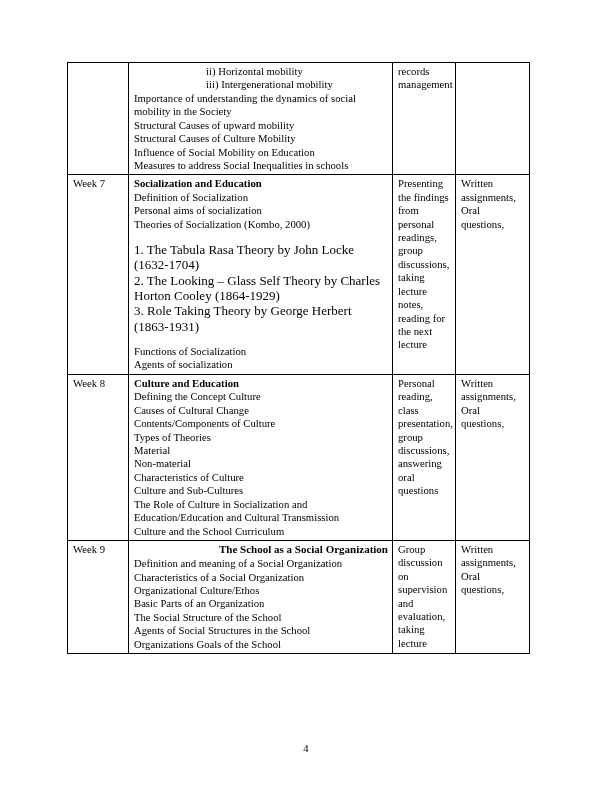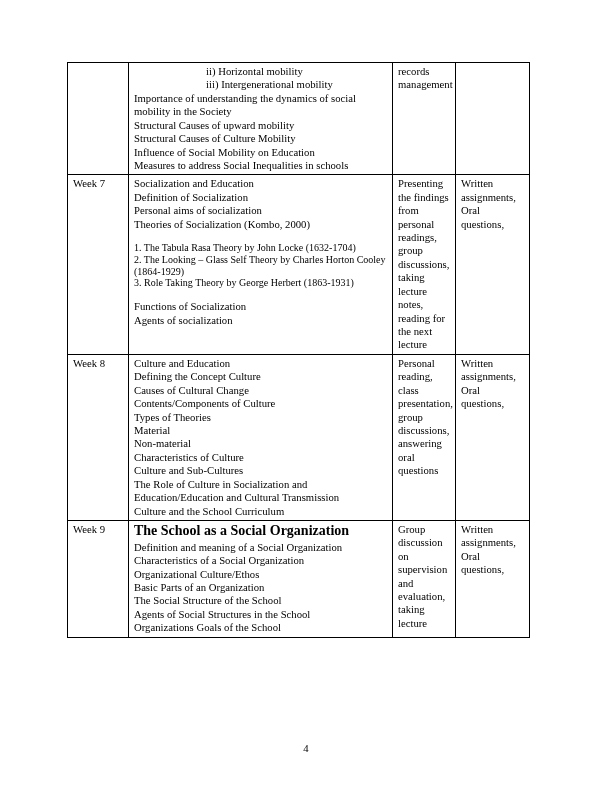--- a/index.html
+++ b/index.html
@@ -37,30 +37,31 @@
     font-size: 10.7px;
     line-height: 1.255;
   }
   col.c-week  { width: 61px; }
   col.c-topic { width: 264px; }
   col.c-act   { width: 63px; }
   col.c-ass   { width: 74px; }
 
   .cell-lines > div { white-space: pre-wrap; }
   .topic-head {
-    font-weight: normal;
+    font-weight: bold;
   }
   .topic-head-big {
     font-weight: bold;
-    font-size: 14px;
+    font-size: 11px;
     line-height: 1.2;
     padding-bottom: 1px;
+    text-align: right;
   }
   .theory-item {
-    font-size: 10px;
+    font-size: 13px;
     line-height: 1.18;
   }
   .spacer { height: 11px; }
   .indent-ii { padding-left: 72px; }
   .indent-iii { padding-left: 72px; }
 
   .pagenum {
     position: absolute;
     left: 0;
     top: 742px;

